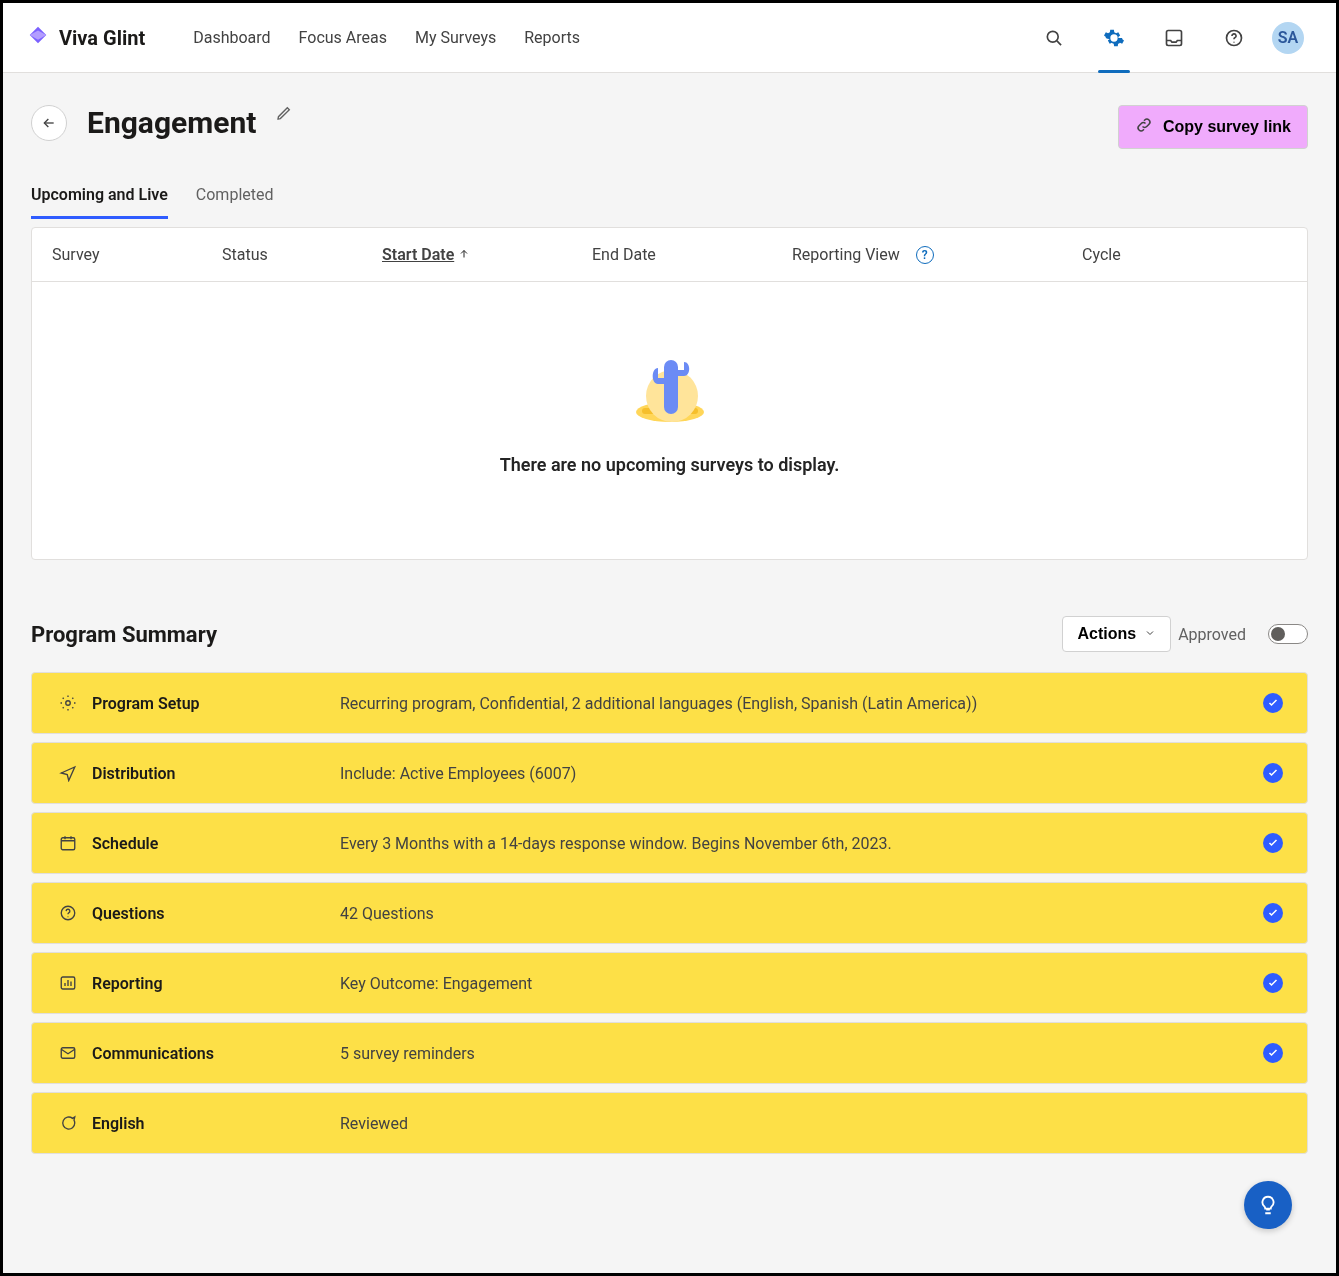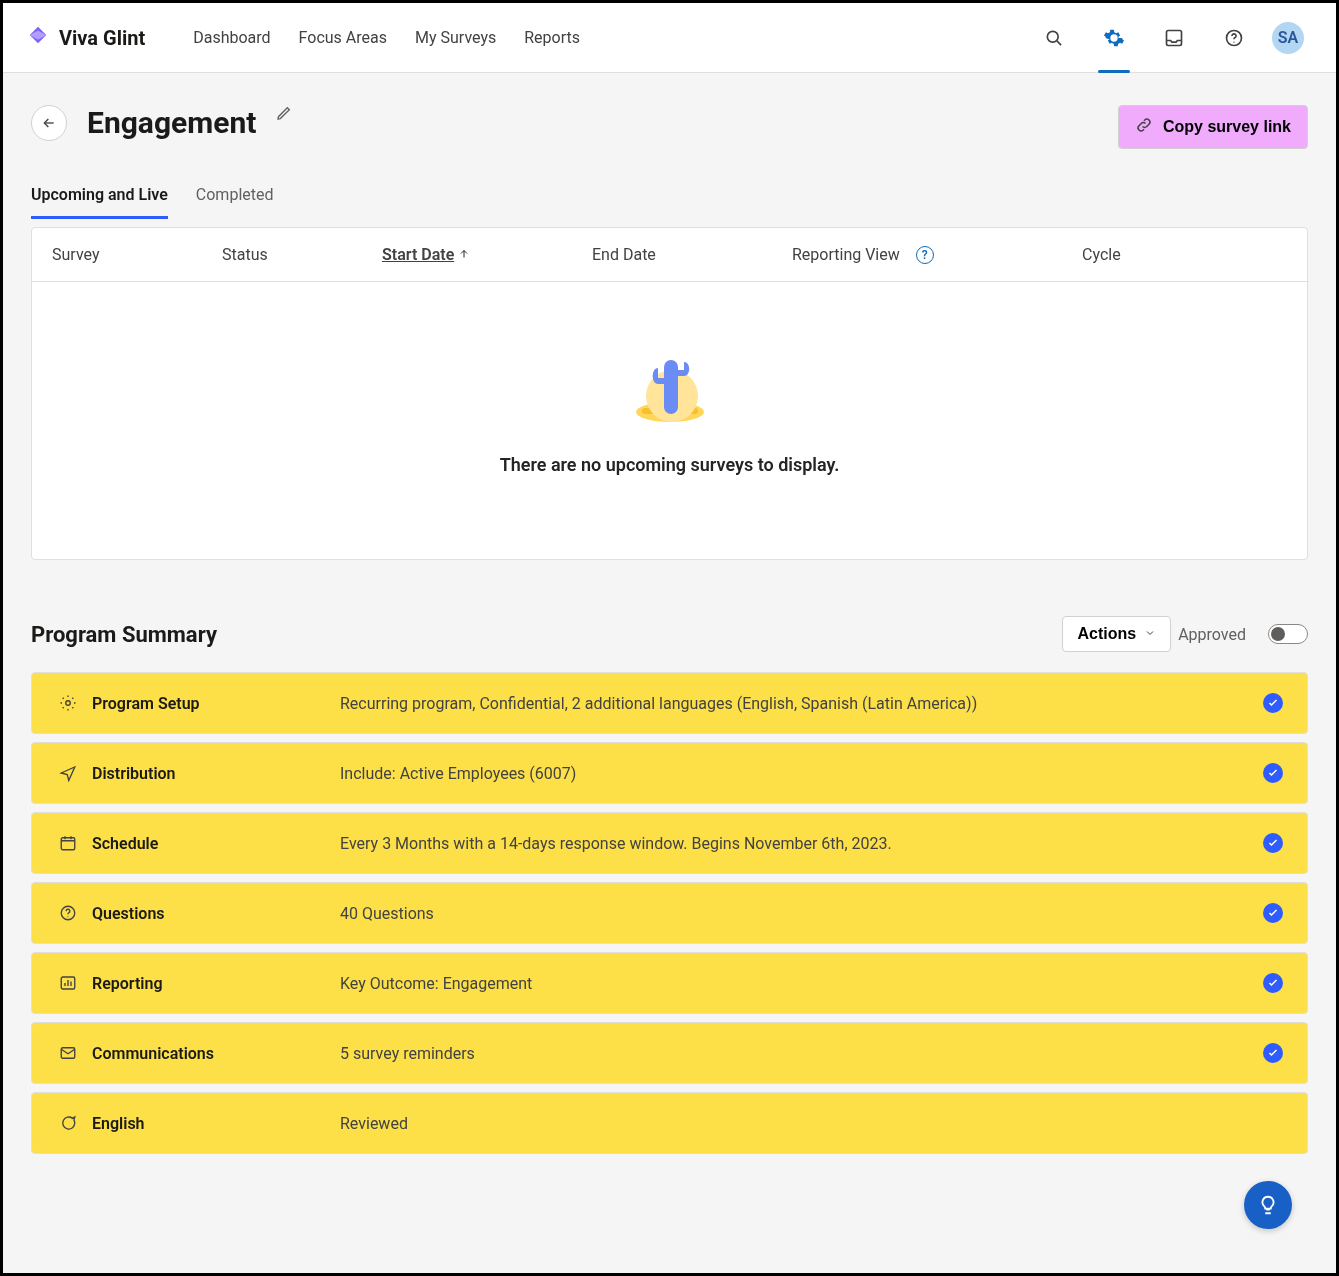--- a/index.html
+++ b/index.html
@@ -274,21 +274,21 @@
 
     <div class="summary-row">
       <span class="row-icon">
             <svg width="18" height="18" viewBox="0 0 24 24" fill="none" stroke="currentColor" stroke-width="1.8">
               <circle cx="12" cy="12" r="9"></circle>
               <path d="M9.5 9.5a2.5 2.5 0 1 1 3.5 2.3c-.8.4-1 1-1 1.7"></path>
               <circle cx="12" cy="17" r=".8" fill="currentColor" stroke="none"></circle>
             </svg>
           </span>
       <div class="row-title">Questions</div>
-      <div class="row-desc">40 Questions</div>
+      <div class="row-desc">42 Questions</div>
       <span class="row-badge">
             <svg width="12" height="12" viewBox="0 0 24 24" fill="none" stroke="#fff" stroke-width="3">
               <path d="M5 12l4 4 10-10"></path>
             </svg>
           </span>
     </div>
 
     <div class="summary-row">
       <span class="row-icon">
             <svg width="18" height="18" viewBox="0 0 24 24" fill="none" stroke="currentColor" stroke-width="1.8">

